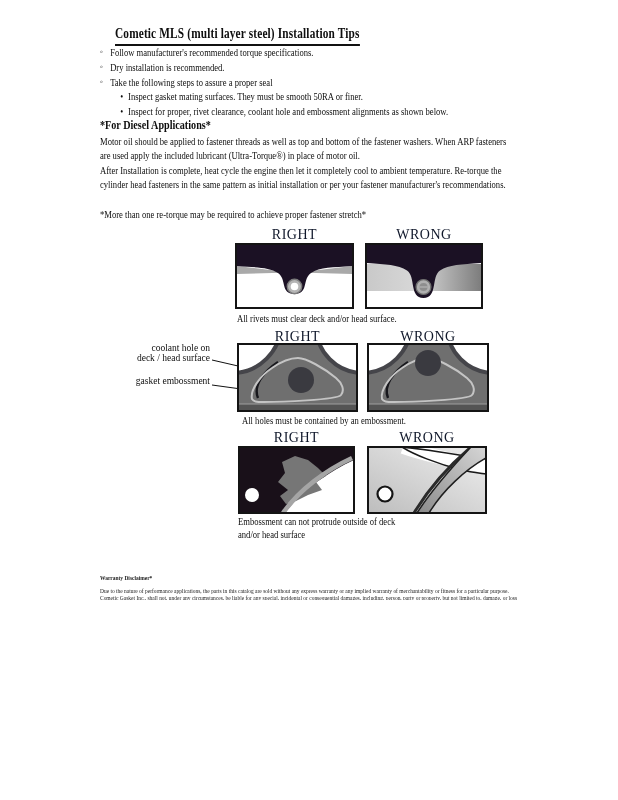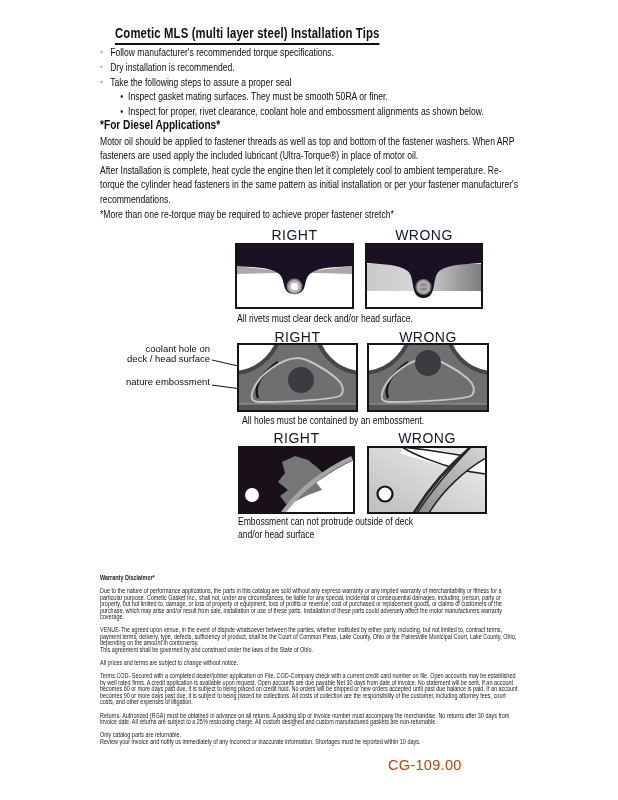--- a/index.html
+++ b/index.html
@@ -1,18 +1,18 @@
 <!DOCTYPE html>
 <html><head>
 <meta charset="utf-8">
 <style>
   html,body{margin:0;padding:0;background:#ffffff;}
   .page{
-    position:relative;width:618px;height:800px;background:#ffffff;overflow:hidden;
-    font-family:Liberation Sans, sans-serif;color:#0e0e0e;
+    position:relative;width:618px;height:600px;background:#ffffff;overflow:hidden;
+    font-family:Liberation Serif, serif;color:#0e0e0e;
   }
   .cx{transform:scaleX(0.78);transform-origin:0 0;}
   .abs{position:absolute;}
 
   .title{
     left:115px;top:25px;font-size:14.5px;font-weight:bold;white-space:nowrap;
     border-bottom:2px solid #111;padding-bottom:2px;letter-spacing:0.2px;
   }
   .tips{left:100px;top:45px;width:545px;font-size:11px;line-height:14.8px;}
   .li{position:relative;padding-left:13px;}
@@ -88,21 +88,21 @@
     <rect x="1" y="1" width="116" height="64" fill="none" stroke="#141414" stroke-width="2"></rect>
   </svg>
 
   <div class="abs cap cx" style="left:237px;top:312px;">All rivets must clear deck and/or head surface.</div>
 
   <div class="abs figlabel" style="left:237px;top:329px;width:121px;">RIGHT</div>
   <div class="abs figlabel" style="left:367px;top:329px;width:122px;">WRONG</div>
 
   <div class="abs ann" style="right:408px;top:344px;">coolant hole on
 deck / head surface</div>
-  <div class="abs ann" style="right:408px;top:377px;">nature embossment</div>
+  <div class="abs ann" style="right:408px;top:377px;">gasket embossment</div>
 
   <svg class="abs" style="left:210px;top:352px;" width="100" height="46" viewBox="0 0 100 46">
     <line x1="2" y1="8" x2="89" y2="28" stroke="#111111" stroke-width="1"></line>
     <line x1="2" y1="33" x2="53" y2="40" stroke="#111111" stroke-width="1"></line>
   </svg>
 
   <svg class="abs" style="left:237px;top:343px;" width="121" height="69" viewBox="0 0 121 69">
     <defs>
         <clipPath id="clipC">
           <rect x="1" y="1" width="119" height="67"></rect>

